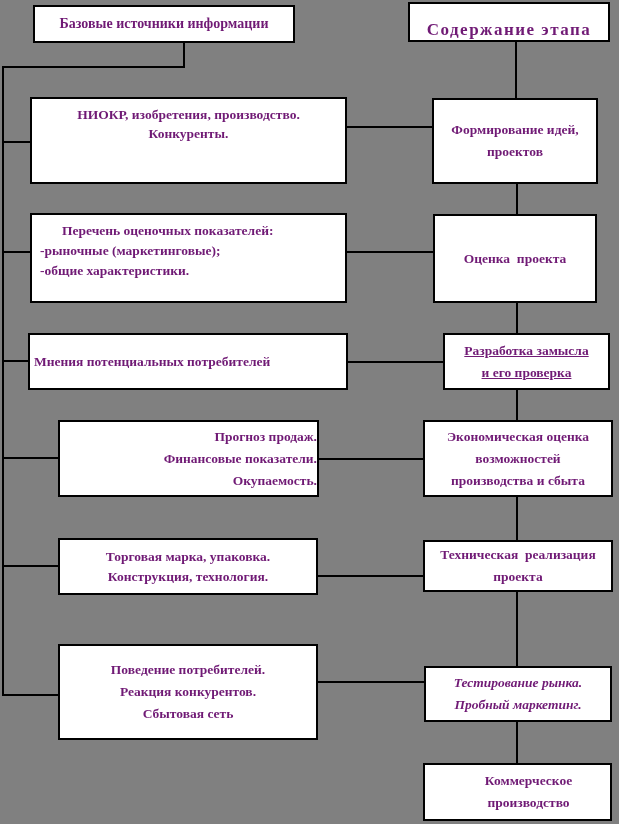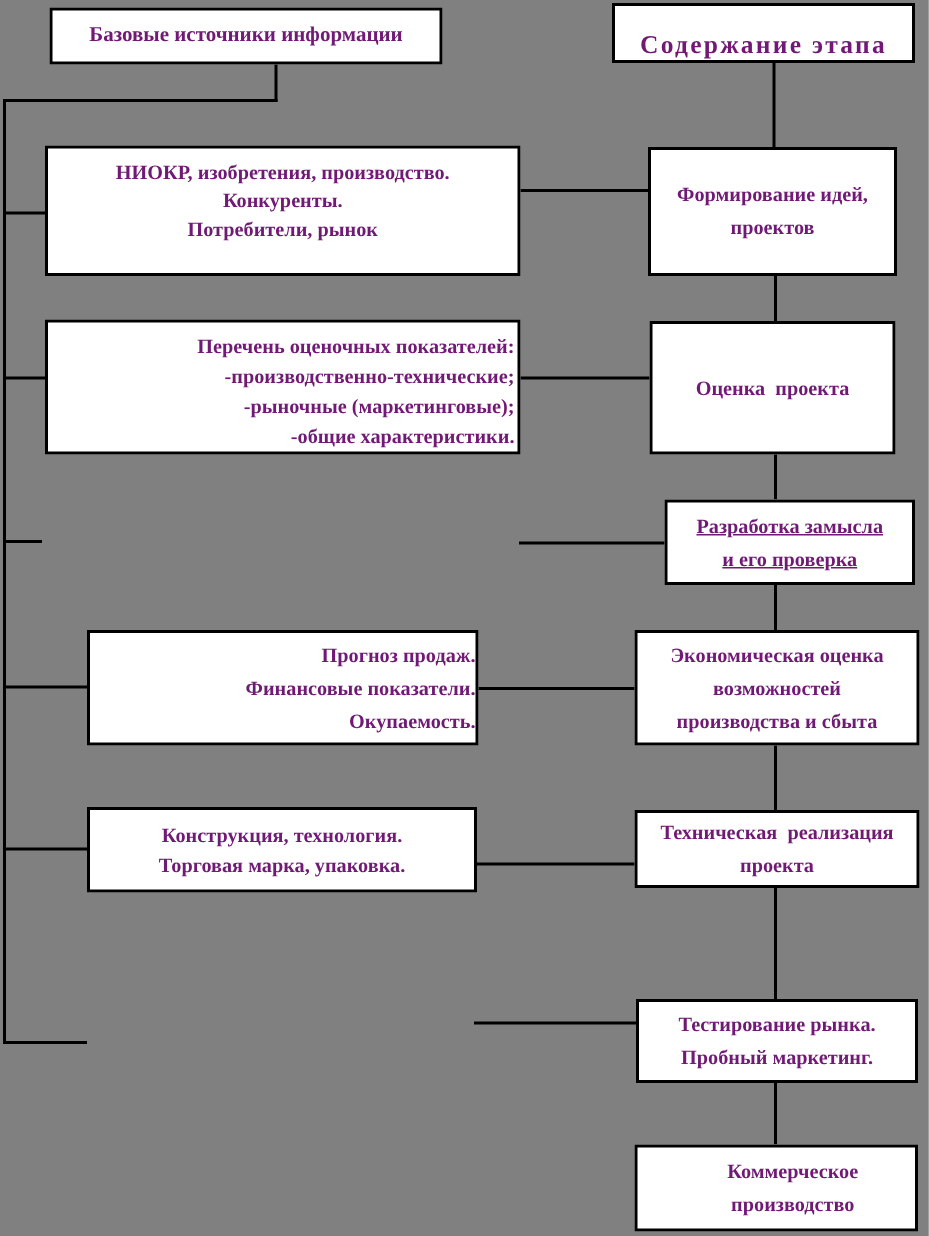--- a/index.html
+++ b/index.html
@@ -12,21 +12,21 @@
   .box {
     position:absolute; background:#ffffff; border:2px solid #000000;
     box-sizing:border-box; display:flex; flex-direction:column;
     justify-content:center; text-align:center; font-size:13.5px;
   }
   .box .ln { white-space:pre-wrap; }
   .lh19 .ln { line-height:19px; }
   .lh20 .ln { line-height:20px; }
   .lh22 .ln { line-height:22px; }
   .top-align { justify-content:flex-start; padding-top:6px; }
-  .left-text { text-align:right; padding-left:8px; padding-right:2px; }
+  .left-text { text-align:left; padding-left:8px; padding-right:2px; }
   .ind { text-indent:22px; }
   .title-left { font-size:14px; }
   .title-right { font-size:17px; letter-spacing:1.5px; }
   .lineh { position:absolute; height:2px; background:#000000; }
   .linev { position:absolute; width:2px; background:#000000; }
 </style>
 </head>
 <body>
 
 <div class="canvas">
@@ -59,63 +59,69 @@
   <div class="box title-left" style="left:33px;top:5px;width:262px;height:38px;">
     <div class="ln">Базовые источники информации</div>
   </div>
   <div class="box title-right" style="left:408px;top:2px;width:202px;height:40px;justify-content:flex-end;">
     <div class="ln">Содержание этапа</div>
   </div>
 
   <div class="box lh19 top-align" style="left:30px;top:97px;width:317px;height:87px;font-family:Liberation Serif, serif;">
     <div class="ln">НИОКР, изобретения, производство.</div>
     <div class="ln">Конкуренты.</div>
-    <div class="ln">Потребители, рынок</div>
   </div>
   <div class="box lh22" style="left:432px;top:98px;width:166px;height:86px;">
     <div class="ln">Формирование идей,</div>
     <div class="ln">проектов</div>
   </div>
 
   <div class="box lh20 top-align left-text" style="left:30px;top:213px;width:317px;height:90px;">
     <div class="ln ind">Перечень оценочных показателей:</div>
-    <div class="ln">-производственно-технические;</div>
     <div class="ln">-рыночные (маркетинговые);</div>
     <div class="ln">-общие характеристики.</div>
   </div>
   <div class="box lh22" style="left:433px;top:214px;width:164px;height:89px;">
     <div class="ln">Оценка  проекта</div>
   </div>
 
+  <div class="box lh20 left-text" style="left:28px;top:333px;width:320px;height:57px;padding-left:4px;">
+    <div class="ln">Мнения потенциальных потребителей</div>
+  </div>
   <div class="box lh22" style="left:443px;top:333px;width:167px;height:57px;text-decoration:underline;">
     <div class="ln">Разработка замысла</div>
     <div class="ln">и его проверка</div>
   </div>
 
   <div class="box lh22" style="left:58px;top:420px;width:261px;height:77px;text-align:right;">
     <div class="ln">Прогноз продаж.</div>
     <div class="ln">Финансовые показатели.</div>
     <div class="ln">Окупаемость.</div>
   </div>
   <div class="box lh22" style="left:423px;top:420px;width:190px;height:77px;">
     <div class="ln">Экономическая оценка</div>
     <div class="ln">возможностей</div>
     <div class="ln">производства и сбыта</div>
   </div>
 
   <div class="box lh20" style="left:58px;top:538px;width:260px;height:57px;">
+    <div class="ln">Торговая марка, упаковка.</div>
     <div class="ln">Конструкция, технология.</div>
-    <div class="ln">Торговая марка, упаковка.</div>
   </div>
   <div class="box lh22" style="left:423px;top:540px;width:190px;height:52px;">
     <div class="ln">Техническая  реализация</div>
     <div class="ln">проекта</div>
   </div>
 
-  <div class="box lh22" style="left:424px;top:666px;width:188px;height:56px;">
+  <div class="box lh22" style="left:58px;top:644px;width:260px;height:96px;">
+    <div class="ln">Поведение потребителей.</div>
+    <div class="ln">Реакция конкурентов.</div>
+    <div class="ln">Сбытовая сеть</div>
+  </div>
+  <div class="box lh22" style="left:424px;top:666px;width:188px;height:56px;font-style:italic;">
     <div class="ln">Тестирование рынка.</div>
     <div class="ln">Пробный маркетинг.</div>
   </div>
 
   <div class="box lh22" style="left:423px;top:763px;width:189px;height:58px;padding-left:22px;">
     <div class="ln">Коммерческое</div>
     <div class="ln">производство</div>
   </div>
 
 </div>

